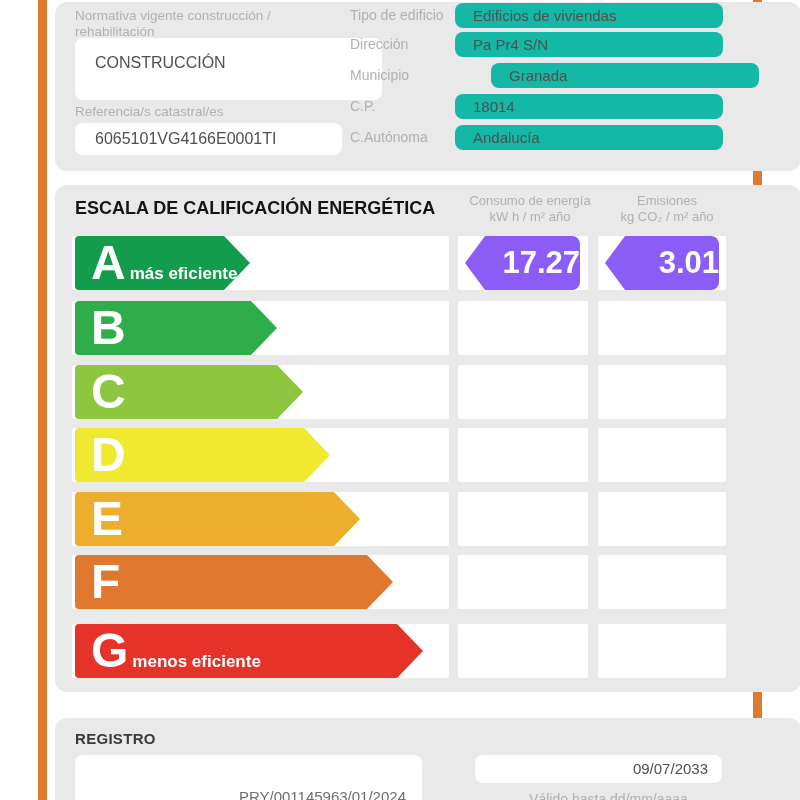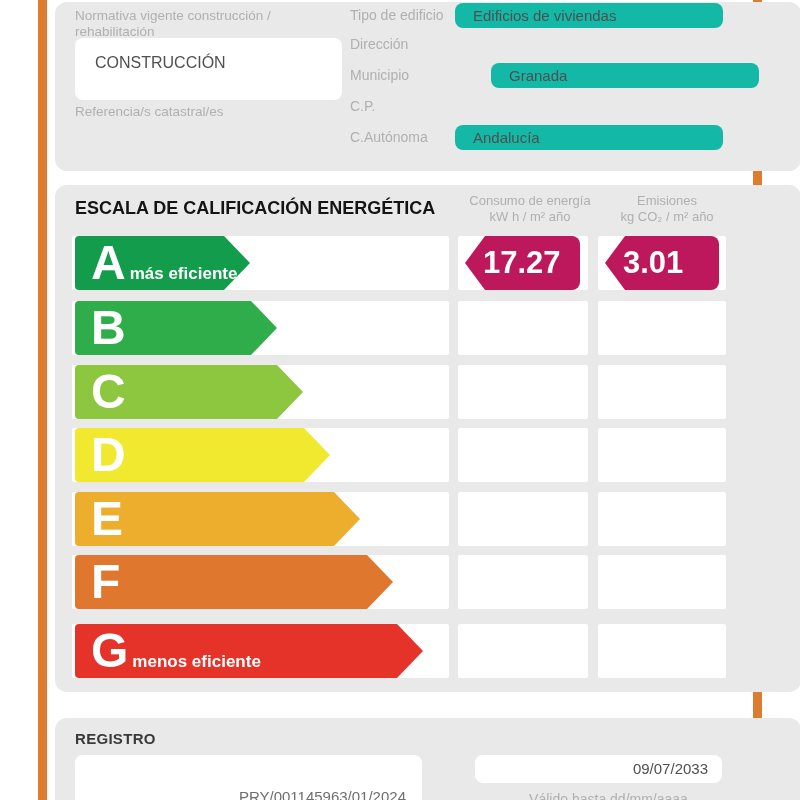--- a/index.html
+++ b/index.html
@@ -4,42 +4,42 @@
 <style>
   html,body{margin:0;padding:0;overflow:hidden;background:#fff;}
   .page{position:relative;width:800px;height:800px;background:#fff;
         font-family:"Liberation Sans", sans-serif;overflow:hidden;}
   .vbar{position:absolute;top:0;bottom:0;width:9px;}
   .vbar.left{left:38px;} .vbar.right{left:753px;}
   .panel{position:absolute;left:55px;width:746px;background:#e9e9e9;border-radius:12px;}
   
   .p1{top:2px;height:169px;}
   .lbl{position:absolute;color:#b1b0af;font-size:13.5px;line-height:16px;}
-  .whitebox{position:absolute;background:#fff;border-radius:8px;color:#4f4f4f;}
+  .whitebox{position:absolute;background:#fff;border-radius:8px;color:#4f4f4f;padding-left:40px;}
   .val16{font-size:16px;color:#4f4f4f;}
   .rlabel{position:absolute;left:295px;color:#b1b0af;font-size:14px;}
   .rbox{position:absolute;left:400px;width:268px;height:25px;background:#14b8a6;border-radius:8px;
         font-size:15px;color:#4f4f4f;line-height:25px;padding-left:18px;box-sizing:border-box;}
   
   .p2{top:185px;height:507px;}
   .scale-title{position:absolute;left:20px;top:13px;font-size:18px;font-weight:bold;color:#141414;}
   .colhead{position:absolute;top:8px;width:200px;text-align:center;color:#b1b0af;font-size:13px;line-height:16px;}
   .ch1{left:375px;} .ch2{left:512px;}
   .srow{position:absolute;left:0;width:685px;height:54px;}
   .strip{position:absolute;left:17px;top:0;width:377px;height:54px;background:#fff;border-radius:2px;}
   .cell{position:absolute;top:0;height:54px;background:#fff;border-radius:2px;}
   .cell.c1{left:403px;width:130px;} .cell.c2{left:543px;width:128px;}
   .arrow{position:absolute;left:20px;top:0;height:54px;border-radius:4px;
          clip-path:polygon(0 0, calc(100% - 26px) 0, 100% 50%, calc(100% - 26px) 100%, 0 100%);
          display:flex;align-items:baseline;padding-left:16px;box-sizing:border-box;}
   .arrow .letter{font-size:48px;font-weight:bold;color:#fff;line-height:54px;}
   .arrow .note{font-size:17px;font-weight:bold;color:#fff;margin-left:4px;}
-  .tag{position:absolute;top:0;height:54px;background:#be185d;border-radius:8px;
+  .tag{position:absolute;top:0;height:54px;background:#8b5cf6;border-radius:8px;
        clip-path:polygon(20px 0, 100% 0, 100% 100%, 20px 100%, 0 50%);
-       color:#fff;font-weight:bold;font-size:31px;line-height:54px;text-align:left;
+       color:#fff;font-weight:bold;font-size:31px;line-height:54px;text-align:right;
        padding-left:18px;box-sizing:border-box;}
   .tag.t1{left:410px;width:115px;} .tag.t2{left:550px;width:114px;}
   
   .p3{top:718px;height:130px;}
   .reg-title{position:absolute;left:20px;top:12px;font-size:15px;font-weight:bold;color:#3a3a3a;letter-spacing:.3px;}
   .regboxL{position:absolute;left:20px;top:37px;width:347px;height:75px;background:#fff;border-radius:8px;}
   .regnum{position:absolute;right:16px;top:33px;font-size:15px;color:#6e6e6e;}
   .regboxR{position:absolute;left:420px;top:37px;width:247px;height:28px;background:#fff;border-radius:8px;
            font-size:15px;color:#4f4f4f;line-height:28px;text-align:right;padding-right:14px;box-sizing:border-box;}
   .valido{position:absolute;left:430px;top:73px;width:247px;text-align:center;color:#b1b0af;font-size:14px;}
@@ -50,27 +50,30 @@
 <div class="page">
   <div class="vbar left" style="background: rgb(221, 124, 47);"></div>
   <div class="vbar right" style="background: rgb(221, 124, 47);"></div>
 
   <div class="panel p1">
     <div class="lbl" style="left:20px;top:6px;width:230px;">Normativa vigente construcción / rehabilitación</div>
     <div class="whitebox" style="left:20px;top:36px;width:267px;height:62px;">
       <div class="val16" style="position:absolute;left:20px;top:16px;">CONSTRUCCIÓN</div>
     </div>
     <div class="lbl" style="left:20px;top:102px;width:260px;">Referencia/s catastral/es</div>
+    <div class="whitebox val16" style="left:20px;top:121px;width:267px;height:32px;line-height:32px;padding-left:20px;box-sizing:border-box;">6065101VG4166E0001TI</div>
 
     <div class="rlabel" style="top:5px;">Tipo de edificio</div>
     <div class="rbox" style="top:1px;">Edificios de viviendas</div>
     <div class="rlabel" style="top:34px;">Dirección</div>
+    <div class="rbox" style="top:30px;">Pa Pr4 S/N</div>
     <div class="rlabel" style="top:65px;">Municipio</div>
     <div class="rbox" style="top:61px;margin-left:36px;">Granada</div>
     <div class="rlabel" style="top:96px;">C.P.</div>
+    <div class="rbox" style="top:92px;">18014</div>
     <div class="rlabel" style="top:127px;">C.Autónoma</div>
     <div class="rbox" style="top:123px;">Andalucía</div>
   </div>
 
   <div class="panel p2">
     <div class="scale-title">ESCALA DE CALIFICACIÓN ENERGÉTICA</div>
     <div class="colhead ch1">
       <div>Consumo de energía</div>
       <div>kW h / m² año</div>
     </div>

